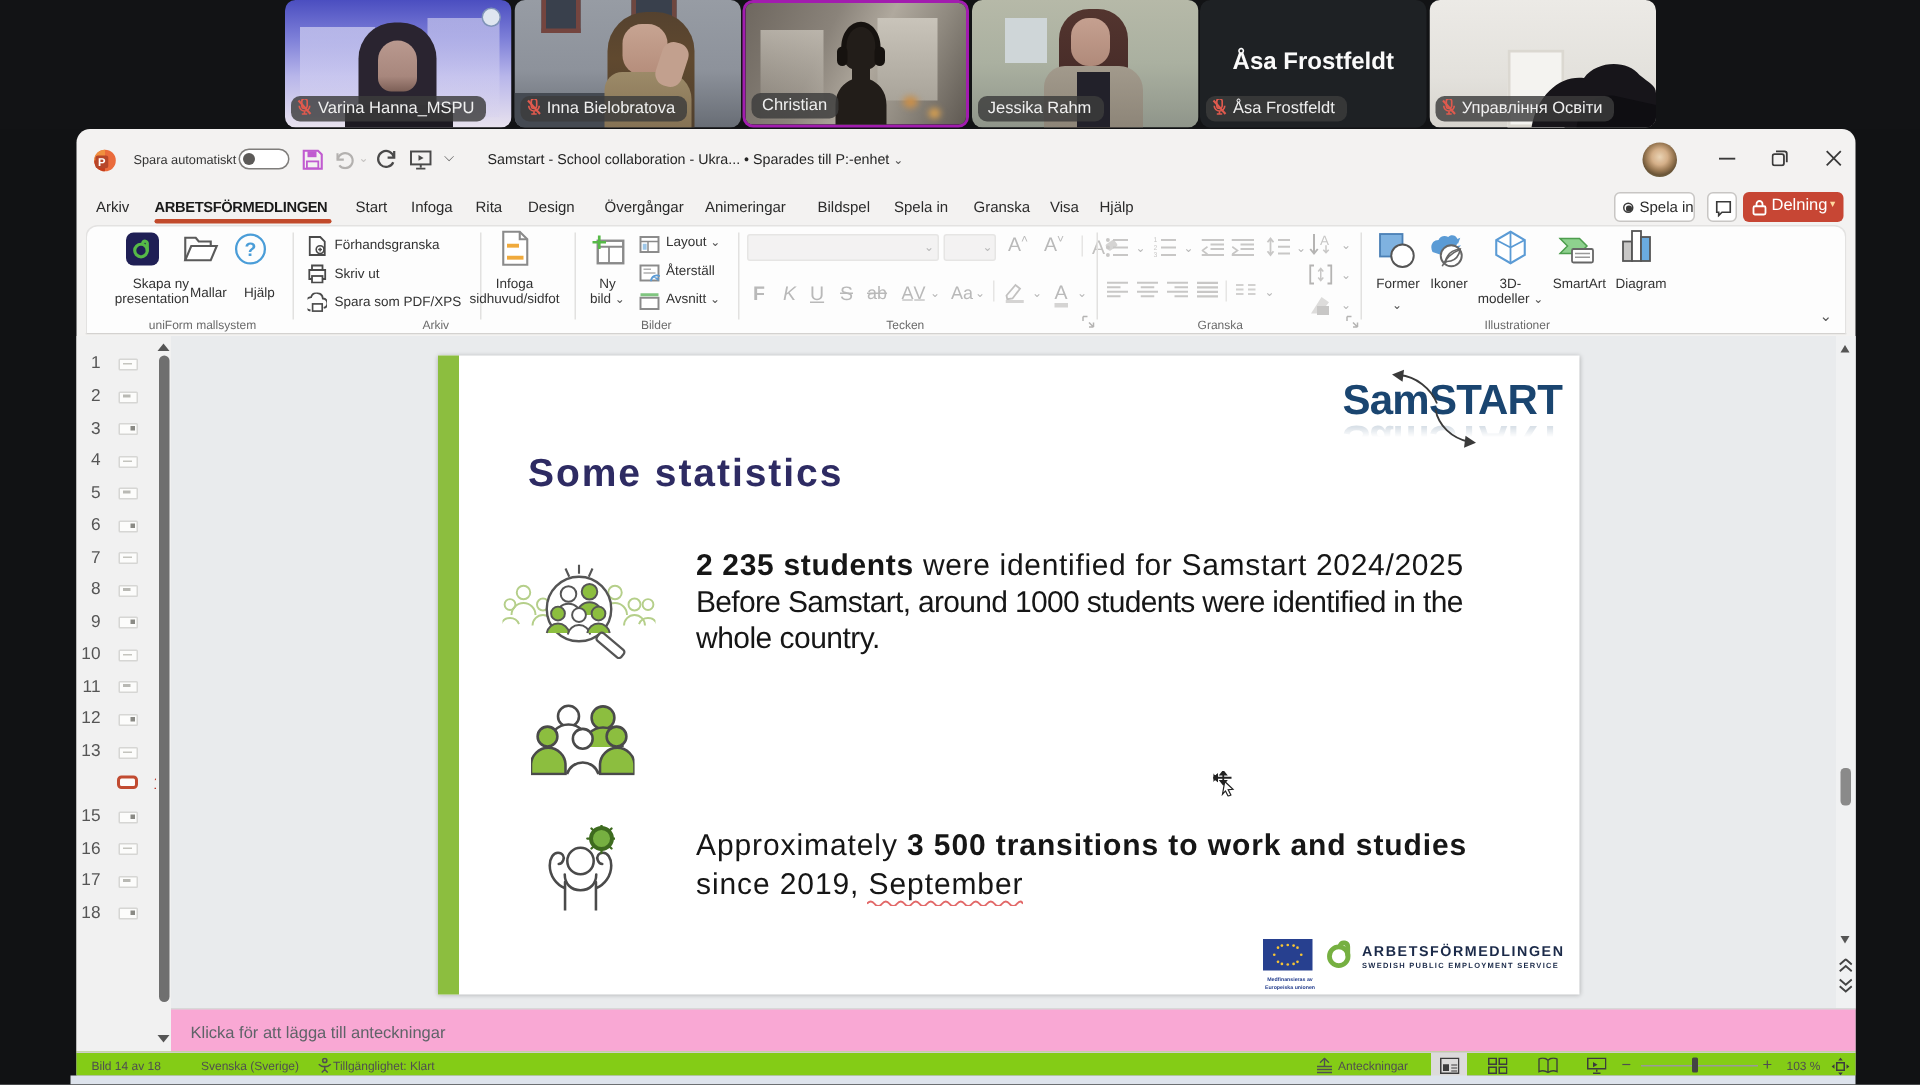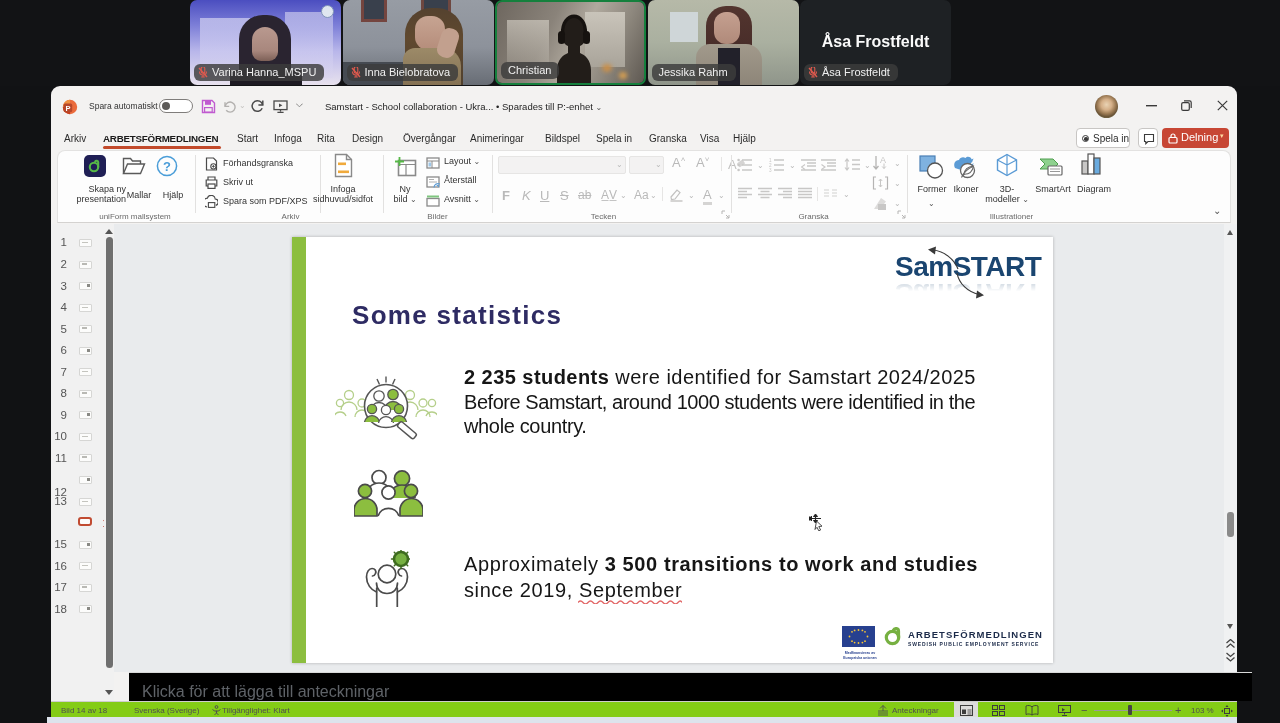--- a/index.html
+++ b/index.html
@@ -27,21 +27,21 @@
   
   #sidebar { position:absolute; left:0; top:138px; width:63px; height:477px; background:#f1f1f1; }
   .snum { position:absolute; left:0; width:16px; text-align:right; font-size:11.5px; color:#555; }
   .sthumb { position:absolute; left:28px; width:13px; height:8px; background:#fcfcfb; border:1px solid #d6d6d4; border-radius:1px; }
 
   #editor { position:absolute; left:63px; top:138px; width:1123px; height:448px; background:#e9ebed; }
   #slide { position:absolute; left:178px; top:13px; width:761px; height:426px; background:#fff; box-shadow:0 0 3px rgba(0,0,0,.25); font-family:"Liberation Sans", sans-serif; }
   #greenbar { position:absolute; left:0; top:0; width:14px; height:426px; background:#8CBE3F; }
   .btext { position:absolute; font-size:20px; line-height:24px; color:#161616; letter-spacing:0.45px; }
 
-  #notes { position:absolute; left:78px; top:586px; width:1123px; height:29px; background:#000000; border-top:1px solid #d8d8d8; color:#5f6368; font-size:16px; }
+  #notes { position:absolute; left:63px; top:586px; width:1123px; height:29px; background:#f9a8d4; border-top:1px solid #d8d8d8; color:#5f6368; font-size:11px; }
   #status { position:absolute; left:0; top:615px; width:1186px; height:16px; background:#84cc16; border-top:1px solid #cfcecd; font-size:8px; color:#4f4f4f; }
   .sticon { position:absolute; top:3px; }
 </style>
 </head>
 <body>
 <div id="page">
 
   <div id="strip" class="abs" style="left:0;top:0;width:1280px;height:86px;background:#121315;"></div>
 
   <div class="tile" style="left:190px;">
@@ -66,21 +66,21 @@
     <div class="abs" style="left:62px;top:8px;width:58px;height:77px;background:linear-gradient(180deg,#55422f 0%,#60492f 40%,#50402e 100%);border-radius:26px 26px 0 0;"></div>
     <div class="abs" style="left:72px;top:16px;width:30px;height:34px;background:linear-gradient(180deg,#c7a492 0%,#b58d7b 100%);border-radius:13px;"></div>
     <div class="abs" style="left:60px;top:48px;width:58px;height:37px;background:linear-gradient(180deg,#9c8a68,#857254);border-radius:12px 18px 0 0;"></div>
     <div class="abs" style="left:96px;top:28px;width:18px;height:30px;background:#c2a08e;border-radius:8px;transform:rotate(18deg);"></div>
     <div class="nlabel"><svg class="mic" viewBox="0 0 10 11">
           <path d="M3.2 1.5 a1.8 1.8 0 0 1 3.6 0 v3 a1.8 1.8 0 0 1 -3.6 0 Z M1.5 4.5 a3.5 3.5 0 0 0 7 0 M5 8 v2 M3.2 10 h3.6" fill="none" stroke="#e05a4e" stroke-width="1.1"></path>
           <path d="M1 1 L9 10" stroke="#e05a4e" stroke-width="1.4"></path>
         </svg>Inna Bielobratova</div>
   </div>
 
-  <div class="tile" style="left:495px;border:2px solid #15803d;">
+  <div class="tile" style="left:495px;border:2px solid #a21caf;">
     <div class="abs" style="inset:0;background:linear-gradient(115deg,#6e675f 0%,#8a837a 35%,#b0a99e 55%,#8f897f 75%,#5f5952 100%);"></div>
     <div class="abs" style="left:88px;top:10px;width:40px;height:55px;background:linear-gradient(180deg,#c9c4ba,#a9a49a);"></div>
     <div class="abs" style="left:10px;top:18px;width:42px;height:60px;background:linear-gradient(180deg,rgba(220,215,205,.6),rgba(150,145,135,.2));"></div>
     <svg class="abs" style="left:40px;top:10px;" width="75" height="75" viewBox="0 0 75 75">
       <path d="M20 75 V58 C20 48 26 43 31 41 L31 34 C26 32 24 26 25 20 C26 10 32 5 37 5 C42 5 48 10 49 20 C50 26 48 32 43 34 L43 41 C48 43 54 48 54 58 V75 Z" fill="#221d19"></path>
       <path d="M24 22 C23 10 30 2.5 37 2.5 C44 2.5 51 10 50 22 L46.5 22 C47.5 11 42 6 37 6 C32 6 26.5 11 27.5 22 Z" fill="#16120f"></path>
       <rect x="21" y="19" width="7" height="13" rx="3.5" fill="#16120f"></rect>
       <rect x="46" y="19" width="7" height="13" rx="3.5" fill="#16120f"></rect>
     </svg>
     <div class="abs" style="left:105px;top:62px;width:10px;height:8px;background:#c98f4a;border-radius:50%;filter:blur(2px);"></div>
@@ -99,20 +99,32 @@
   </div>
 
   <div class="tile" style="left:800px;background:#1e2124;">
     <div class="abs" style="left:0;top:33px;width:151px;text-align:center;color:#fafafa;font-size:16px;font-weight:bold;">Åsa Frostfeldt</div>
     <div class="nlabel"><svg class="mic" viewBox="0 0 10 11">
           <path d="M3.2 1.5 a1.8 1.8 0 0 1 3.6 0 v3 a1.8 1.8 0 0 1 -3.6 0 Z M1.5 4.5 a3.5 3.5 0 0 0 7 0 M5 8 v2 M3.2 10 h3.6" fill="none" stroke="#e05a4e" stroke-width="1.1"></path>
           <path d="M1 1 L9 10" stroke="#e05a4e" stroke-width="1.4"></path>
         </svg>Åsa Frostfeldt</div>
   </div>
 
+  <div class="tile" style="left:952.5px;">
+    <div class="abs" style="inset:0;background:linear-gradient(180deg,#eceae6 0%,#e3e1dc 60%,#d6d3cd 100%);"></div>
+    <div class="abs" style="left:52px;top:33px;width:38px;height:52px;background:#f4f3f0;border:2px solid #dbd8d1;"></div>
+    <svg class="abs" style="left:0;top:0;" width="151" height="85" viewBox="0 0 151 85">
+        <path d="M68 85 C72 62 88 50 103 52 C112 40 132 40 140 50 C146 55 151 57 151 62 V85 Z" fill="#17151a"></path>
+        <path d="M98 85 C100 70 112 62 124 64 L151 70 V85 Z" fill="#0f0e12"></path>
+      </svg>
+    <div class="nlabel"><svg class="mic" viewBox="0 0 10 11">
+          <path d="M3.2 1.5 a1.8 1.8 0 0 1 3.6 0 v3 a1.8 1.8 0 0 1 -3.6 0 Z M1.5 4.5 a3.5 3.5 0 0 0 7 0 M5 8 v2 M3.2 10 h3.6" fill="none" stroke="#e05a4e" stroke-width="1.1"></path>
+          <path d="M1 1 L9 10" stroke="#e05a4e" stroke-width="1.4"></path>
+        </svg>Управління Освіти</div>
+  </div>
 
   <div id="win">
 
     <div id="titlebar" class="abs" style="left:0;top:0;width:1186px;height:41px;">
 
       <svg class="abs" style="left:11px;top:13px;" width="16" height="16" viewBox="0 0 16 16">
         <circle cx="8" cy="8" r="7.2" fill="#ea6b3c"></circle>
         <path d="M8 .8 A7.2 7.2 0 0 0 .8 8 L8 8 Z" fill="#f0903f"></path>
         <path d="M.8 8 A7.2 7.2 0 0 0 8 15.2 L8 8 Z" fill="#c43e1c"></path>
         <rect x="1.6" y="4.6" width="8.6" height="8.6" rx="1.6" fill="#b7472a"></rect>
@@ -483,21 +495,21 @@
           <i style="position:absolute;right:1px;top:1px;width:3px;height:3px;background:#8a8a85;"></i>
         </div>
       <div class="snum" style="top:206.4px;">10</div>
         <div class="sthumb" style="top:208.9px;">
           <i style="position:absolute;left:2px;top:2px;width:6px;height:1px;background:#c4c4be;"></i>
         </div>
       <div class="snum" style="top:227.9px;">11</div>
         <div class="sthumb" style="top:230.4px;">
           <i style="position:absolute;left:2px;top:1px;width:5px;height:2px;background:#b9b9b4;"></i>
         </div>
-      <div class="snum" style="top:249.4px;margin-top:13px;">12</div>
+      <div class="snum" style="top:249.4px;">12</div>
         <div class="sthumb" style="top:251.9px;">
           <i style="position:absolute;right:1px;top:1px;width:3px;height:3px;background:#8a8a85;"></i>
         </div>
       <div class="snum" style="top:271.0px;">13</div>
         <div class="sthumb" style="top:273.5px;">
           <i style="position:absolute;left:2px;top:2px;width:6px;height:1px;background:#c4c4be;"></i>
         </div>
       <div class="snum" style="top:292.6px;color:#c0392b;margin-left:48px;">14</div>
         <div class="sthumb" style="top:293.1px;left:27px;width:14px;height:9px;border:2.5px solid #c14b31;border-radius:3px;"></div>
       <div class="snum" style="top:314.1px;">15</div>

